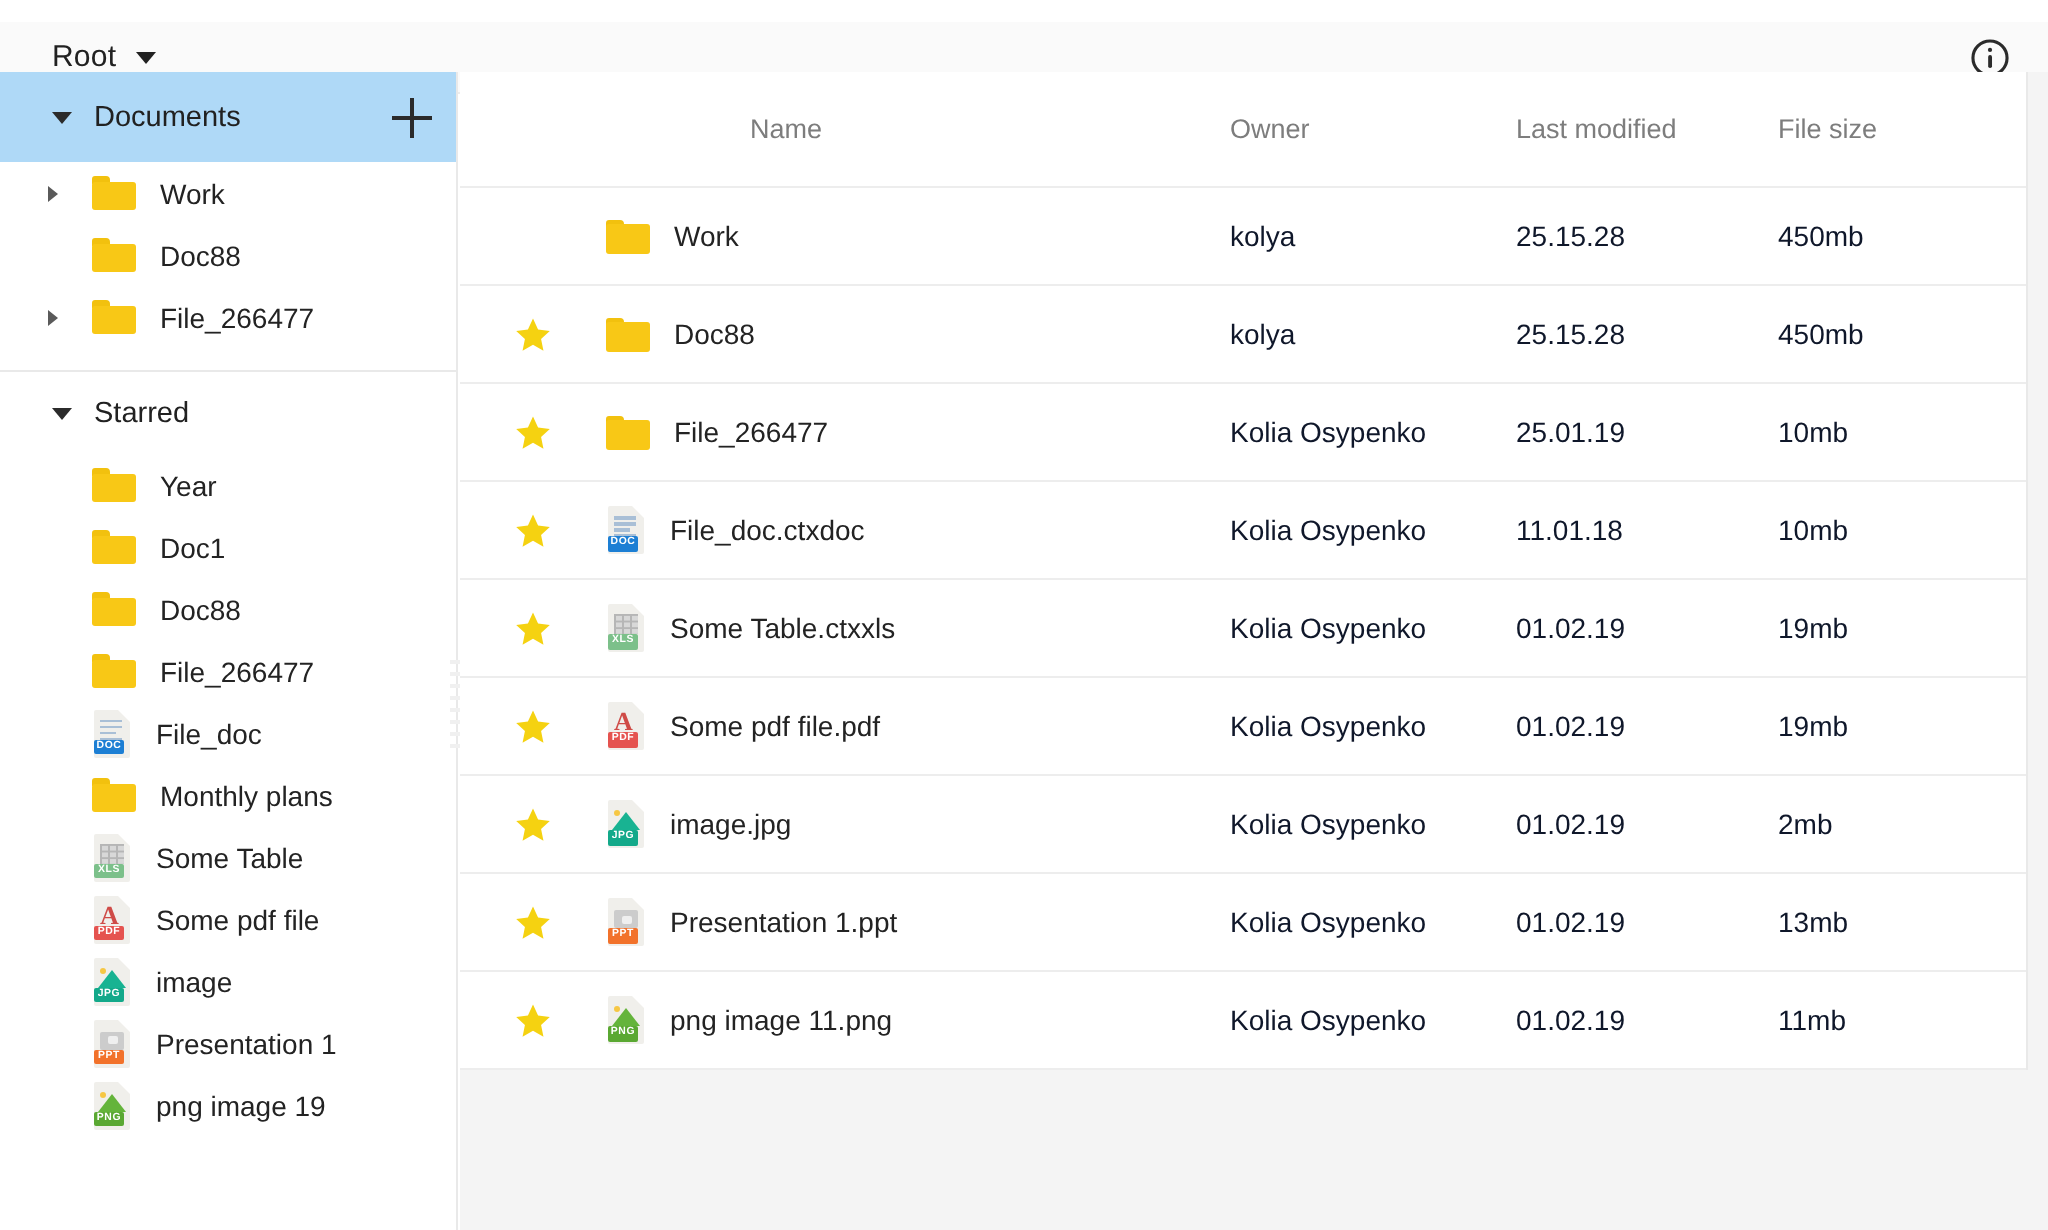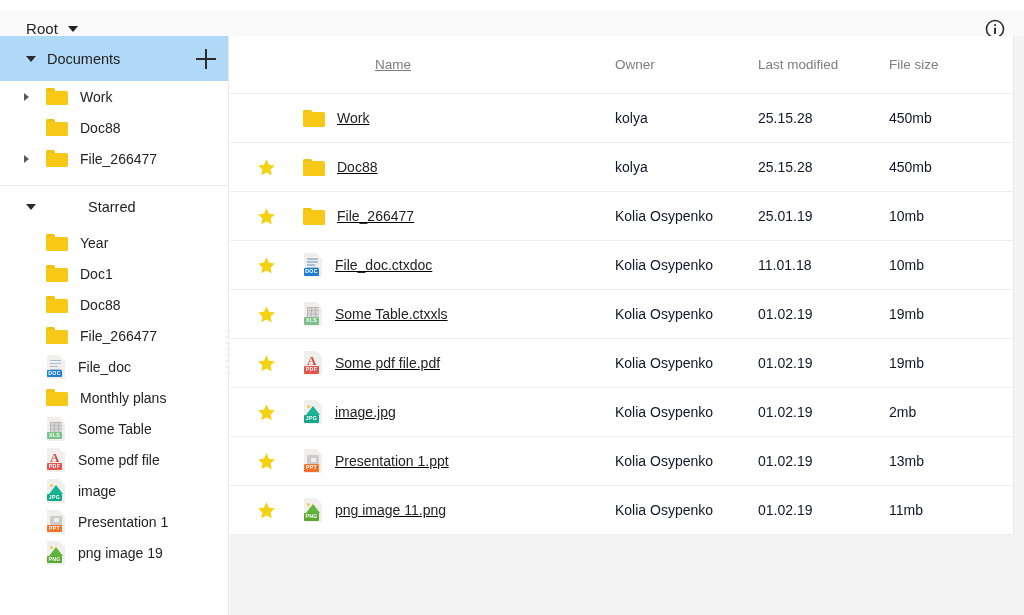--- a/index.html
+++ b/index.html
@@ -88,21 +88,21 @@
     width:0; height:0;
     border-top:4px solid transparent;
     border-bottom:4px solid transparent;
     border-left:5px solid #5a5a5a;
     position:absolute; left:24px;
   }
   .tree-icon { margin-left:22px; display:flex; align-items:center; }
   .tree-label { font-size:14px; color:#232323; margin-left:12px; }
 
   .sb-divider { height:1px; background:#e9e9e9; margin:7px 0 0 0; }
-  .sb-section-head.plain { height:41px; background:transparent;gap:41px; }
+  .sb-section-head.plain { height:41px; background:transparent; }
 
   
   .grip {
     position:absolute; left:225px; top:330px;
     width:8px; height:44px;
     display:flex; flex-direction:column; justify-content:space-between;
   }
   .grip i { display:block; width:100%; height:2px; background:#f0f0f0; }
 
   
@@ -207,21 +207,21 @@
   }
   .th { font-size:13.5px; color:#7d7d7d; }
 
   .row {
     height:49px; display:flex; align-items:center;
     border-bottom:1px solid #ededed; background:#fff;
     cursor:pointer;
   }
 
   .c-star { width:73px; display:flex; justify-content:center; align-items:center; flex:none; }
-  .c-name { width:312px; display:flex; align-items:center; flex:none;text-decoration:underline; }
+  .c-name { width:312px; display:flex; align-items:center; flex:none; }
   .c-owner { width:143px; flex:none; }
   .c-mod  { width:131px; flex:none; }
   .c-size { width:120px; flex:none; }
 
   .th.c-name { padding-left:72px; }
 
   .cell-txt { font-size:14px; color:#0f172a; }
   .name-txt { font-size:14px; color:#232323; margin-left:12px; }
 
   .star {

